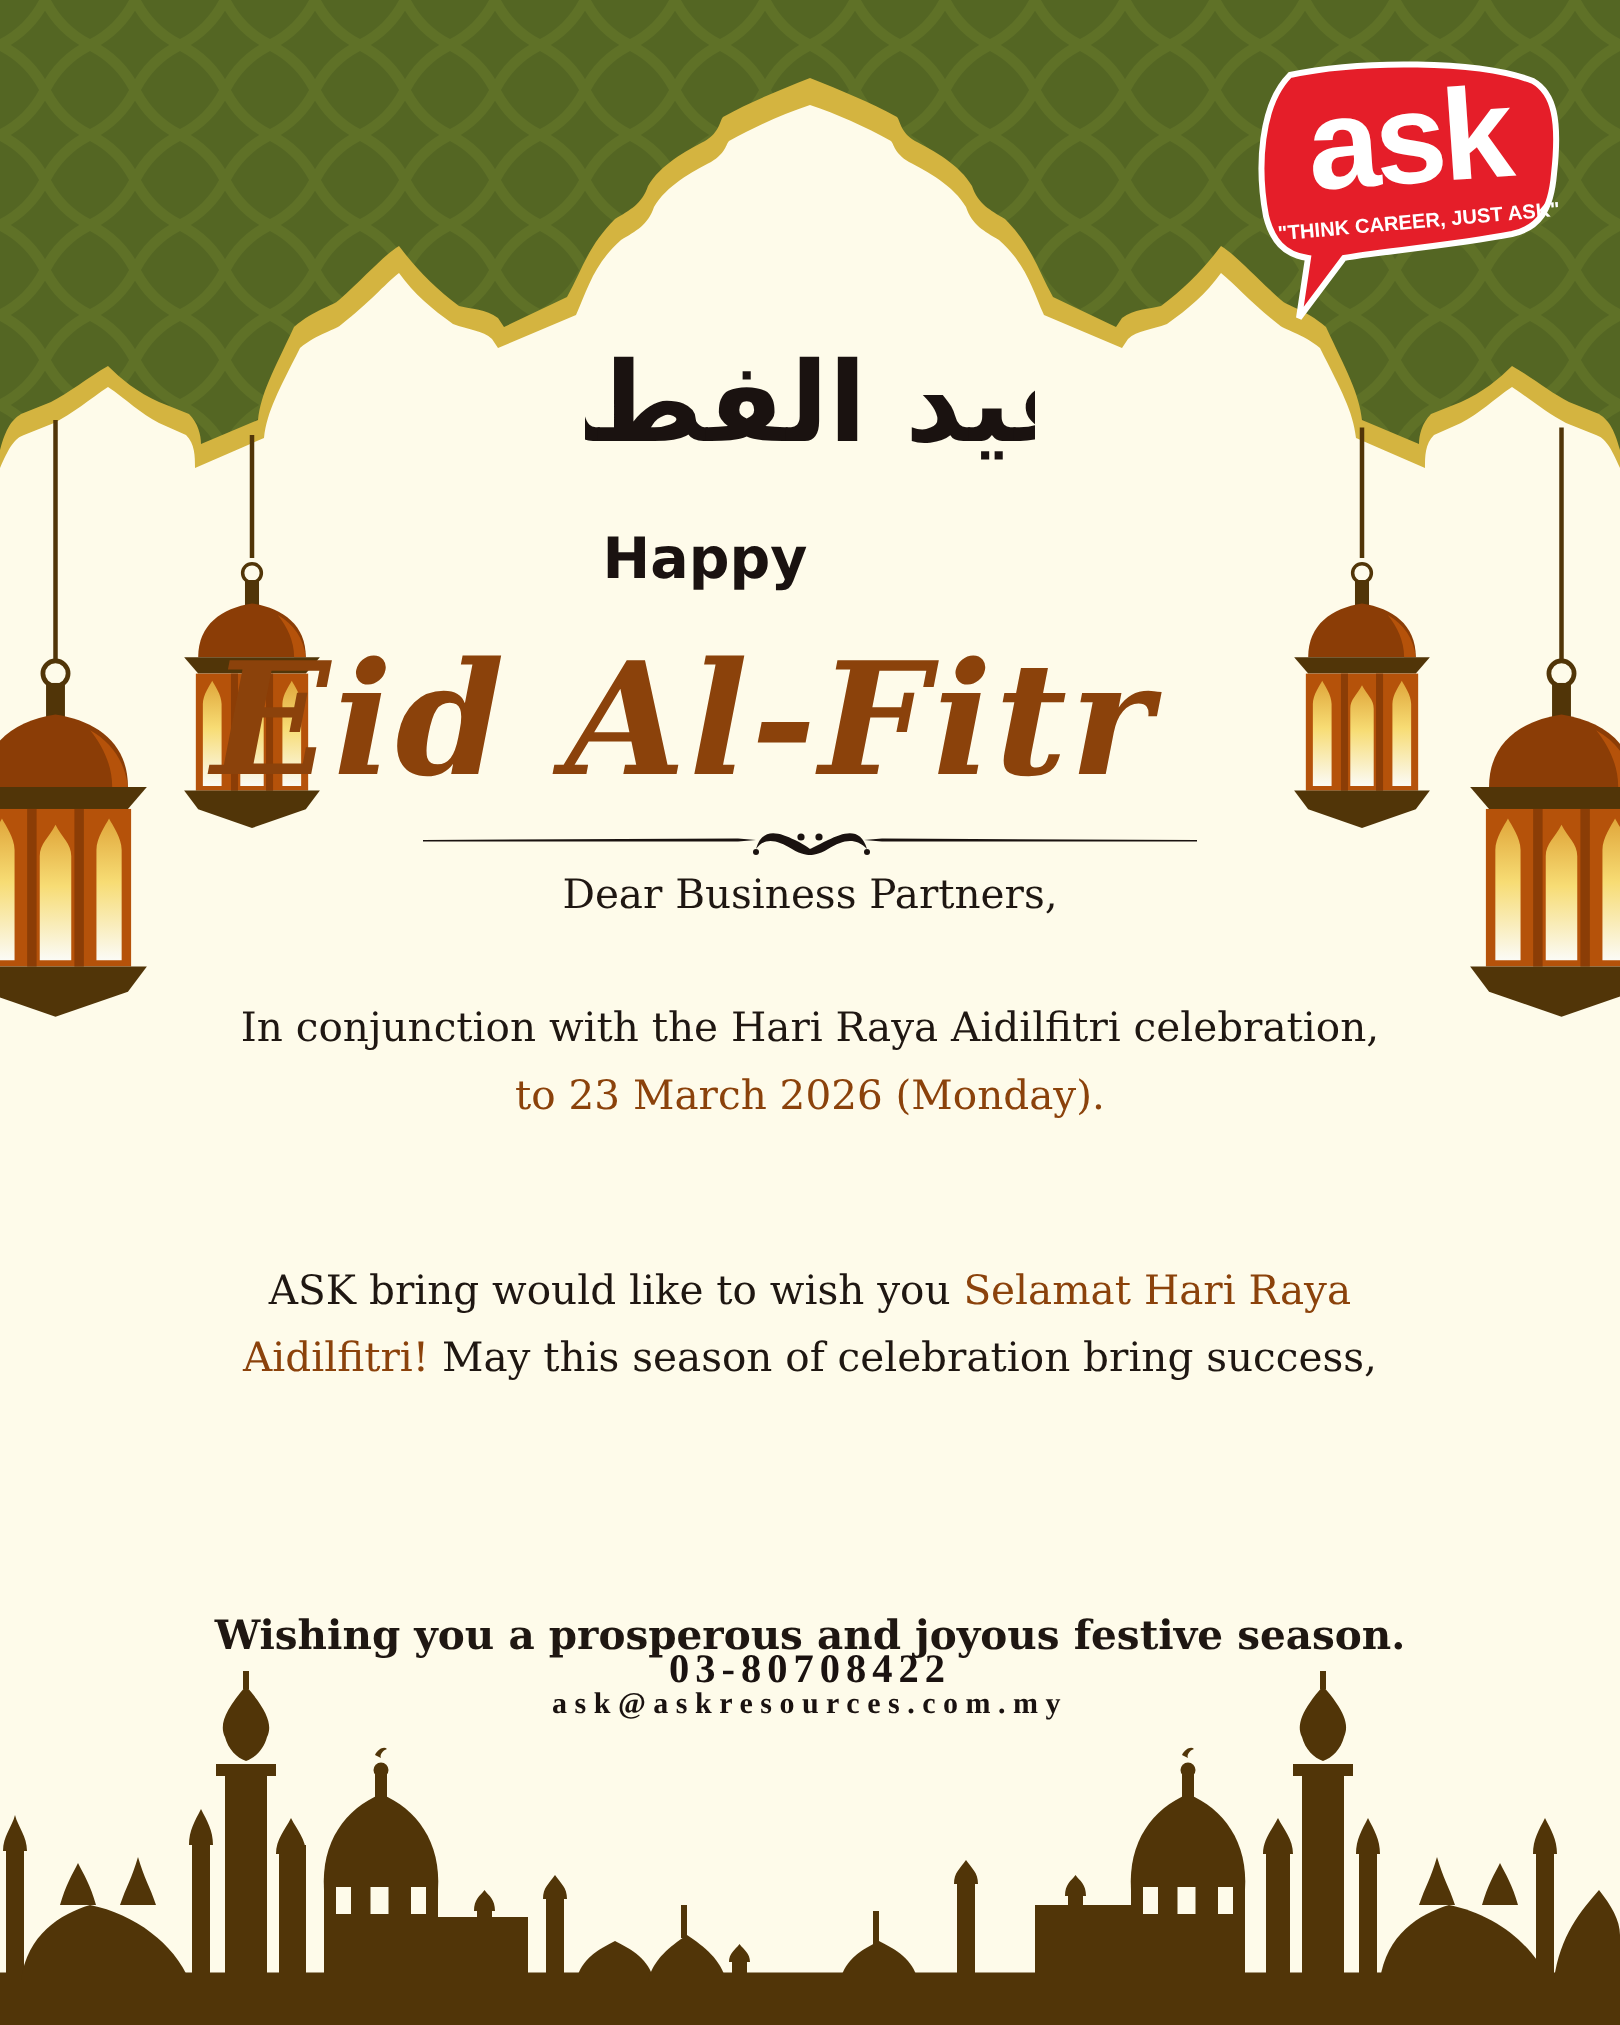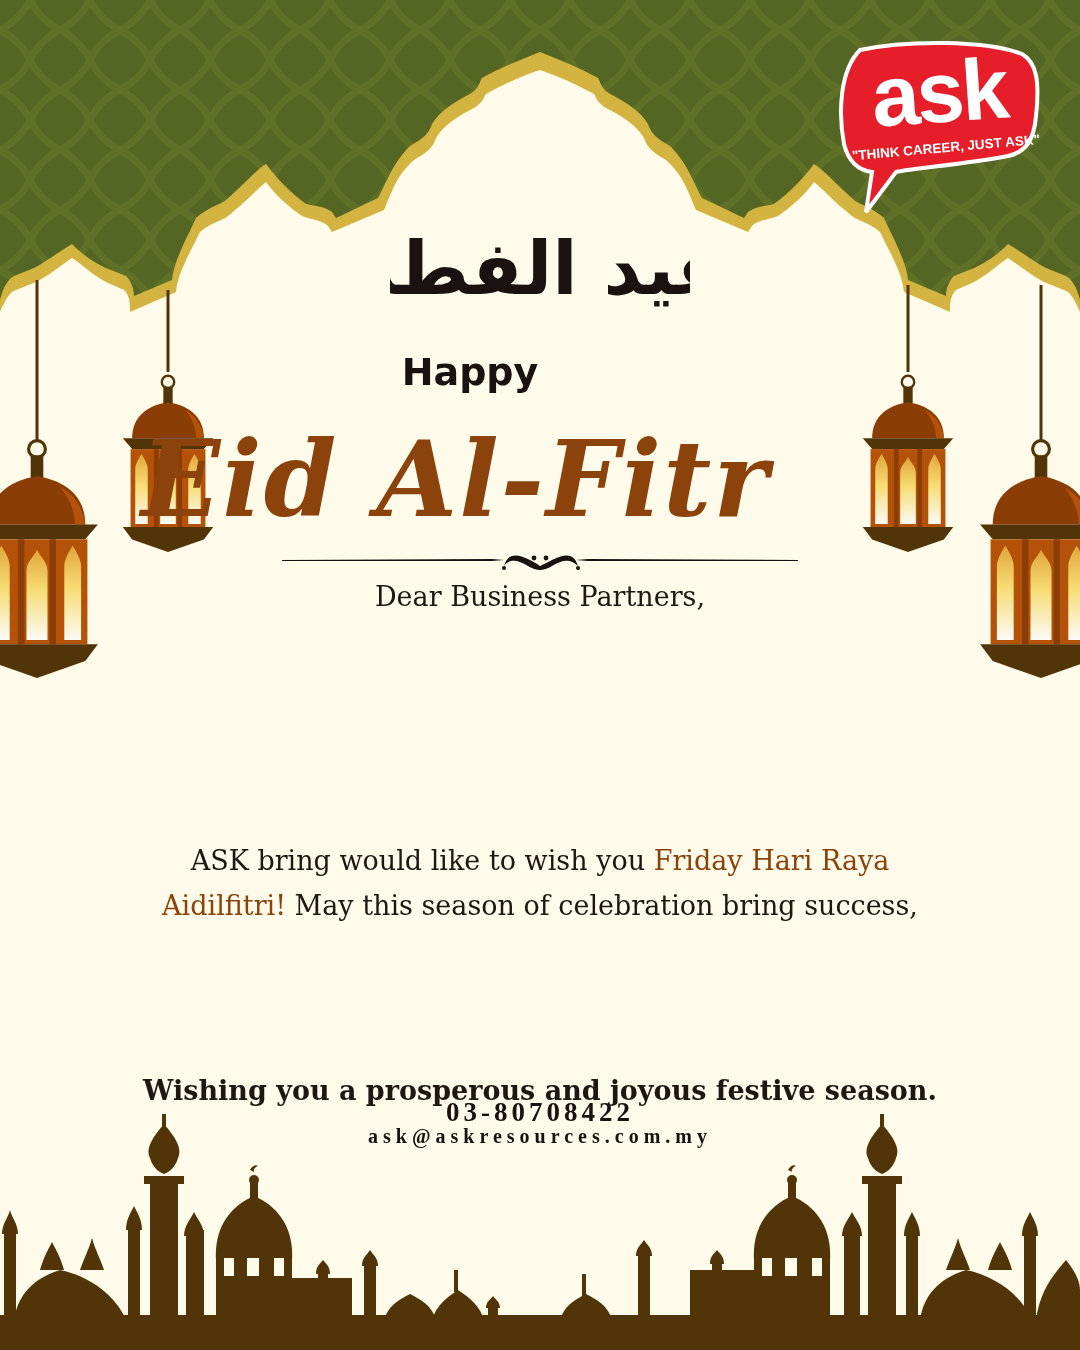--- a/index.html
+++ b/index.html
@@ -143,24 +143,26 @@
     <path d="M222 18 C226 4 236 6 248 12 C256 16 258 18 258 18 C258 18 262 16 270 12 C282 6 292 4 296 18 C288 10 280 12 270 18 C264 22 258 22 258 22 C258 22 252 22 246 18 C236 12 228 10 222 18 Z" fill="#1a1210"></path>
     <circle cx="252" cy="10" r="2.4" fill="#1a1210"></circle>
     <circle cx="264" cy="10" r="2.4" fill="#1a1210"></circle>
     <circle cx="222" cy="20" r="2" fill="#1a1210"></circle>
     <circle cx="296" cy="20" r="2" fill="#1a1210"></circle>
   </svg>
 
   <div class="body-text greeting">Dear Business Partners,</div>
 
   <div class="body-text para1">
+    <div>In conjunction with the Hari Raya Aidilfitri celebration,</div>
+    <div class="hl">to 23 March 2026 (Monday).</div>
   </div>
 
   <div class="body-text para2">
-    <div><span>ASK bring would like to wish you </span><span class="hl">Friday Hari Raya</span></div>
+    <div><span>ASK bring would like to wish you </span><span class="hl">Selamat Hari Raya</span></div>
     <div><span class="hl">Aidilfitri!</span><span> May this season of celebration bring success,</span></div>
   </div>
 
   <div class="body-text para3">Wishing you a prosperous and joyous festive season.</div>
 
   <div class="contact phone">03-80708422</div>
   <div class="contact email">ask@askresources.com.my</div>
 
   <svg class="abs" style="left:0;top:1110px" width="1080" height="240" viewBox="0 0 1080 240">
     <g fill="#513508">

